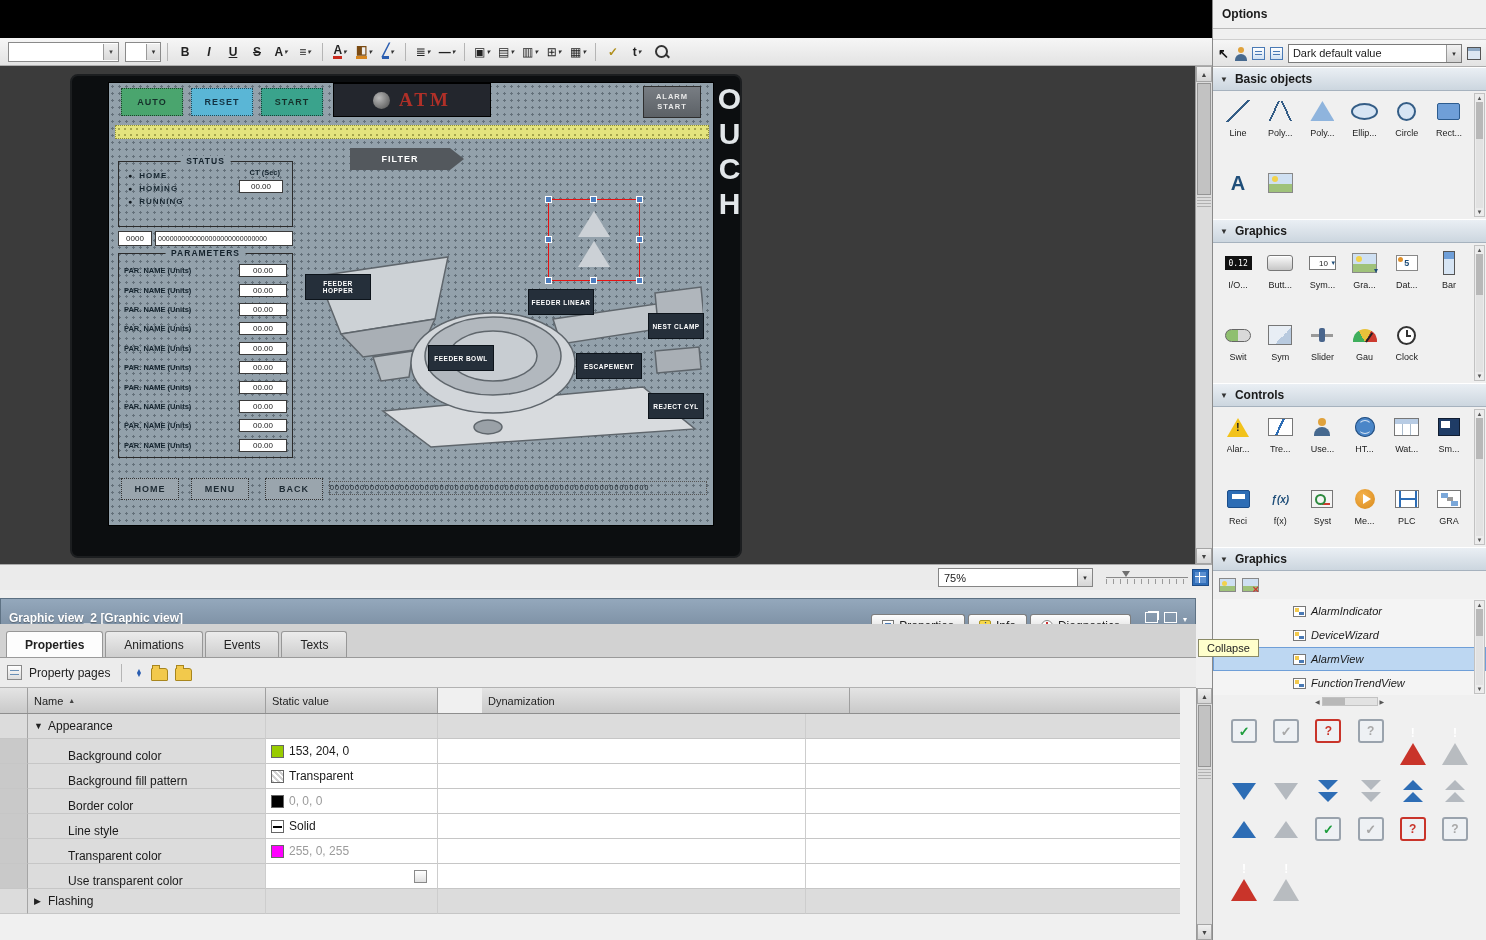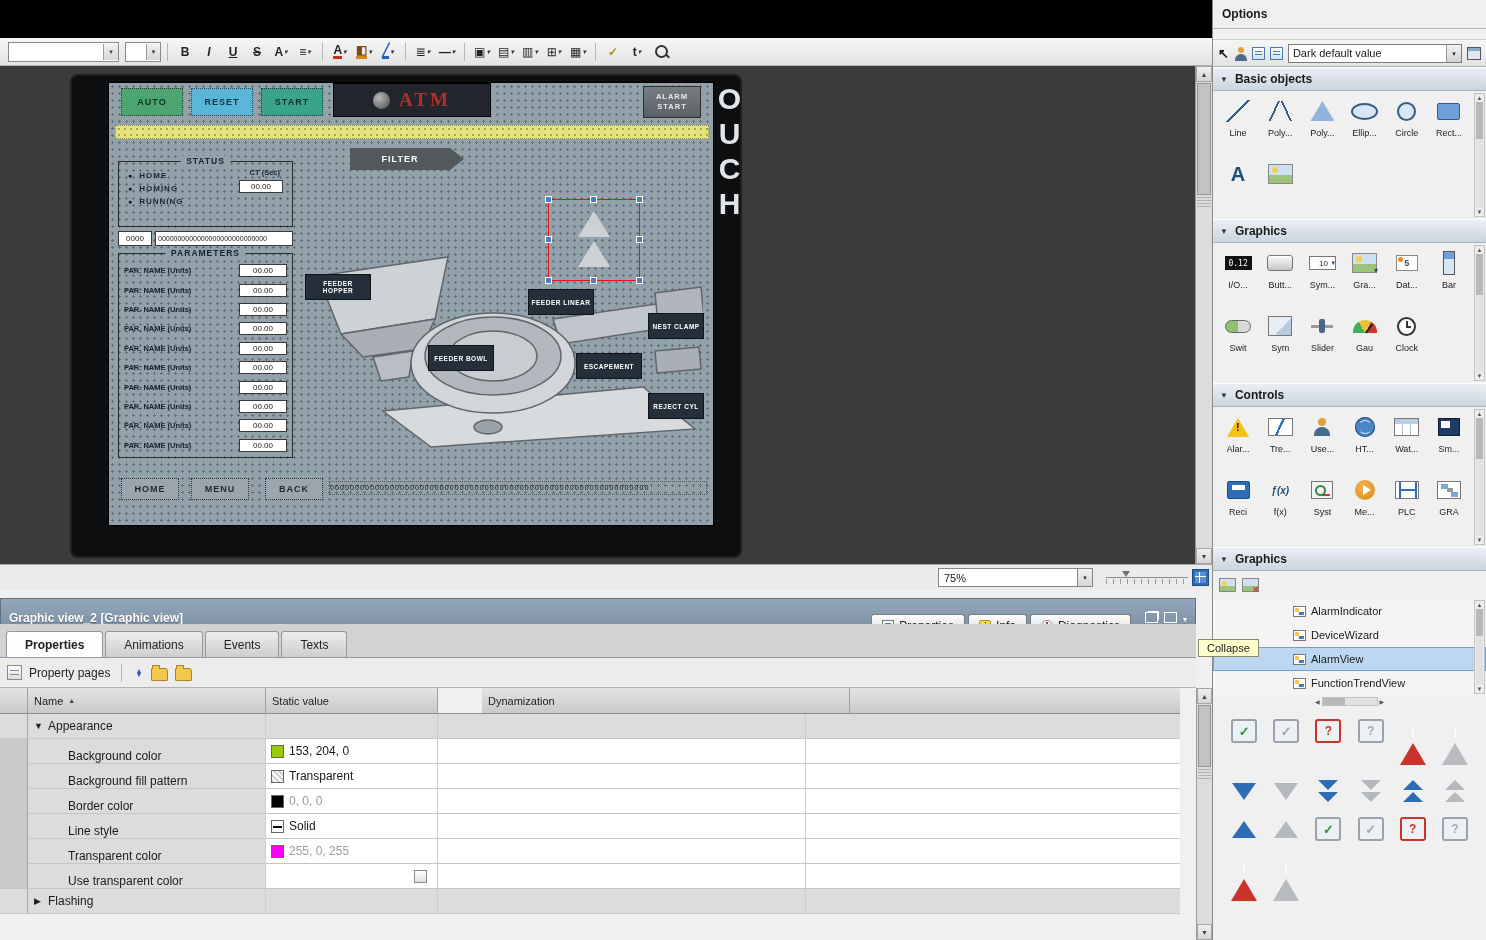--- a/index.html
+++ b/index.html
@@ -156,21 +156,21 @@
   .rp-book{width:13px;height:13px;background:linear-gradient(#fff,#cfe0f2);border:1px solid #4a7ab5;position:relative;box-sizing:border-box;flex:none;}
   .rp-book:after{content:"";position:absolute;left:2px;right:2px;top:3px;height:1px;background:#4a7ab5;box-shadow:0 3px 0 #4a7ab5;}
   .rp-select{flex:1;min-width:0;height:19px;background:#fff;border:1px solid #7a7a7a;display:flex;align-items:center;font-size:11px;box-sizing:border-box;}
   .rp-select .val{flex:1;overflow:hidden;white-space:nowrap;padding-left:4px;}
   .rp-select .dd2{width:14px;height:17px;background:linear-gradient(#f2f2f2,#d2d2d2);border-left:1px solid #999;display:flex;align-items:center;justify-content:center;flex:none;}
   .rp-win{width:12px;height:11px;border:1px solid #555;background:#dde7f2;position:relative;flex:none;}
   .rp-win:after{content:"";position:absolute;left:0;right:0;top:0;height:3px;background:#8fa9c4;}
   .sec-h{height:22px;background:linear-gradient(#eaeff4,#ccd6df);border-top:1px solid #fff;border-bottom:1px solid #a6b2be;display:flex;align-items:center;gap:7px;padding-left:7px;font-weight:bold;font-size:12px;flex:none;}
   .chev{font-size:8px;color:#333;}
   .sec-body{position:relative;flex:none;overflow:hidden;background:#f0f0f0;}
-  .pal{display:grid;grid-template-columns:repeat(6,1fr);padding:6px 16px 0 4px;row-gap:9px;}
+  .pal{display:grid;grid-template-columns:repeat(6,1fr);padding:6px 16px 0 4px;row-gap:18px;}
   .pal-item{display:flex;flex-direction:column;align-items:center;gap:3px;height:54px;}
   .pal-icon{width:30px;height:28px;display:flex;align-items:center;justify-content:center;}
   .pic{display:flex;align-items:center;justify-content:center;}
   .pal-label{font-size:9px;color:#222;max-width:40px;overflow:hidden;white-space:nowrap;}
   .mini-scroll{position:absolute;right:1px;top:2px;bottom:2px;width:11px;background:#ececec;border:1px solid #c2c2c2;display:flex;flex-direction:column;align-items:center;justify-content:space-between;font-size:6px;color:#555;box-sizing:border-box;padding:1px 0;}
   .ms-track{flex:1;width:7px;margin:1px 0;background:linear-gradient(#b8b8b8 0 35%,#e2e2e2 35%);}
   
   .ic-line{width:26px;height:22px;background:linear-gradient(135deg,transparent 46%,#345d86 46% 54%,transparent 54%);}
   .ic-polyline{width:26px;height:20px;background:linear-gradient(115deg,transparent 44%,#345d86 44% 52%,transparent 52%) left/60% 100% no-repeat,linear-gradient(245deg,transparent 44%,#345d86 44% 52%,transparent 52%) right/60% 100% no-repeat;}
   .ic-polygon{width:24px;height:20px;background:#8fb4dd;clip-path:polygon(50% 0,100% 100%,0 100%);}
@@ -217,21 +217,21 @@
   .ic-media{width:20px;height:20px;border-radius:50%;background:radial-gradient(circle at 40% 35%,#f5b34e,#d8891a);position:relative;}
   .ic-media:after{content:"";position:absolute;left:8px;top:5px;border-left:8px solid #fff;border-top:5px solid transparent;border-bottom:5px solid transparent;}
   .ic-plccode{width:24px;height:18px;border:1px solid #777;background:linear-gradient(#2d6db5,#2d6db5) 3px 0/2px 100% no-repeat,linear-gradient(#2d6db5,#2d6db5) 19px 0/2px 100% no-repeat,linear-gradient(#2d6db5,#2d6db5) 3px 7px/18px 2px no-repeat,#fff;box-sizing:border-box;}
   .ic-graphov{width:24px;height:18px;border:1px solid #777;background:linear-gradient(#7aa7d9,#7aa7d9) 3px 2px/7px 5px no-repeat,linear-gradient(#7aa7d9,#7aa7d9) 13px 10px/7px 5px no-repeat,linear-gradient(#999,#999) 9px 6px/6px 4px no-repeat,#fff;box-sizing:border-box;}
   
   .gtools{height:28px;display:flex;align-items:center;gap:6px;padding-left:6px;flex:none;}
   .gt-ic{width:17px;height:14px;border:1px solid #888;background:linear-gradient(180deg,#cfe0f2 60%,#9fc27a 60%);position:relative;box-sizing:border-box;}
   .gt1:after{content:"";position:absolute;left:2px;top:2px;width:5px;height:5px;border-radius:50%;background:#f2d24b;}
   .gt2:after{content:"×";position:absolute;right:-1px;bottom:-4px;color:#c33;font-size:11px;font-weight:bold;}
   .tree-wrap{position:relative;height:96px;flex:none;background:#f4f4f4;overflow:hidden;}
-  .titem{display:flex;align-items:center;gap:5px;height:24px;padding-left:80px;font-size:11px;color:#1a1a1a;}
+  .titem{display:flex;align-items:center;gap:5px;height:24px;padding-left:80px;font-size:11px;color:#1a1a1a;font-style:italic;}
   .titem.selected{background:#bdd7f2;outline:1px solid #6f9fd8;outline-offset:-1px;}
   .gfile-icon{width:13px;height:11px;background:#fff;border:1px solid #777;position:relative;flex:none;box-sizing:border-box;}
   .gfile-icon:after{content:"";position:absolute;left:1px;top:1px;width:4px;height:4px;background:#f2c94c;}
   .gfile-icon:before{content:"";position:absolute;right:1px;bottom:1px;width:5px;height:3px;background:#4a7ab5;}
   .tree-scroll{position:absolute;right:1px;top:1px;bottom:1px;width:11px;background:#ececec;border:1px solid #c2c2c2;display:flex;flex-direction:column;align-items:center;justify-content:space-between;font-size:6px;color:#555;box-sizing:border-box;padding:1px 0;}
   .hscroll{height:12px;display:flex;align-items:center;justify-content:center;gap:2px;font-size:6px;color:#555;flex:none;}
   .hs-track{width:54px;height:7px;background:linear-gradient(90deg,#b8b8b8 0 40%,#e2e2e2 40%);border:1px solid #c2c2c2;}
   .thumbs{flex:1;display:grid;grid-template-columns:repeat(6,1fr);align-content:start;row-gap:14px;padding:12px 10px;justify-items:center;background:#f0f0f0;}
   .gthumb{display:flex;flex-direction:column;align-items:center;justify-content:center;gap:2px;min-height:24px;position:relative;}
   .gthumb i{display:none;}

